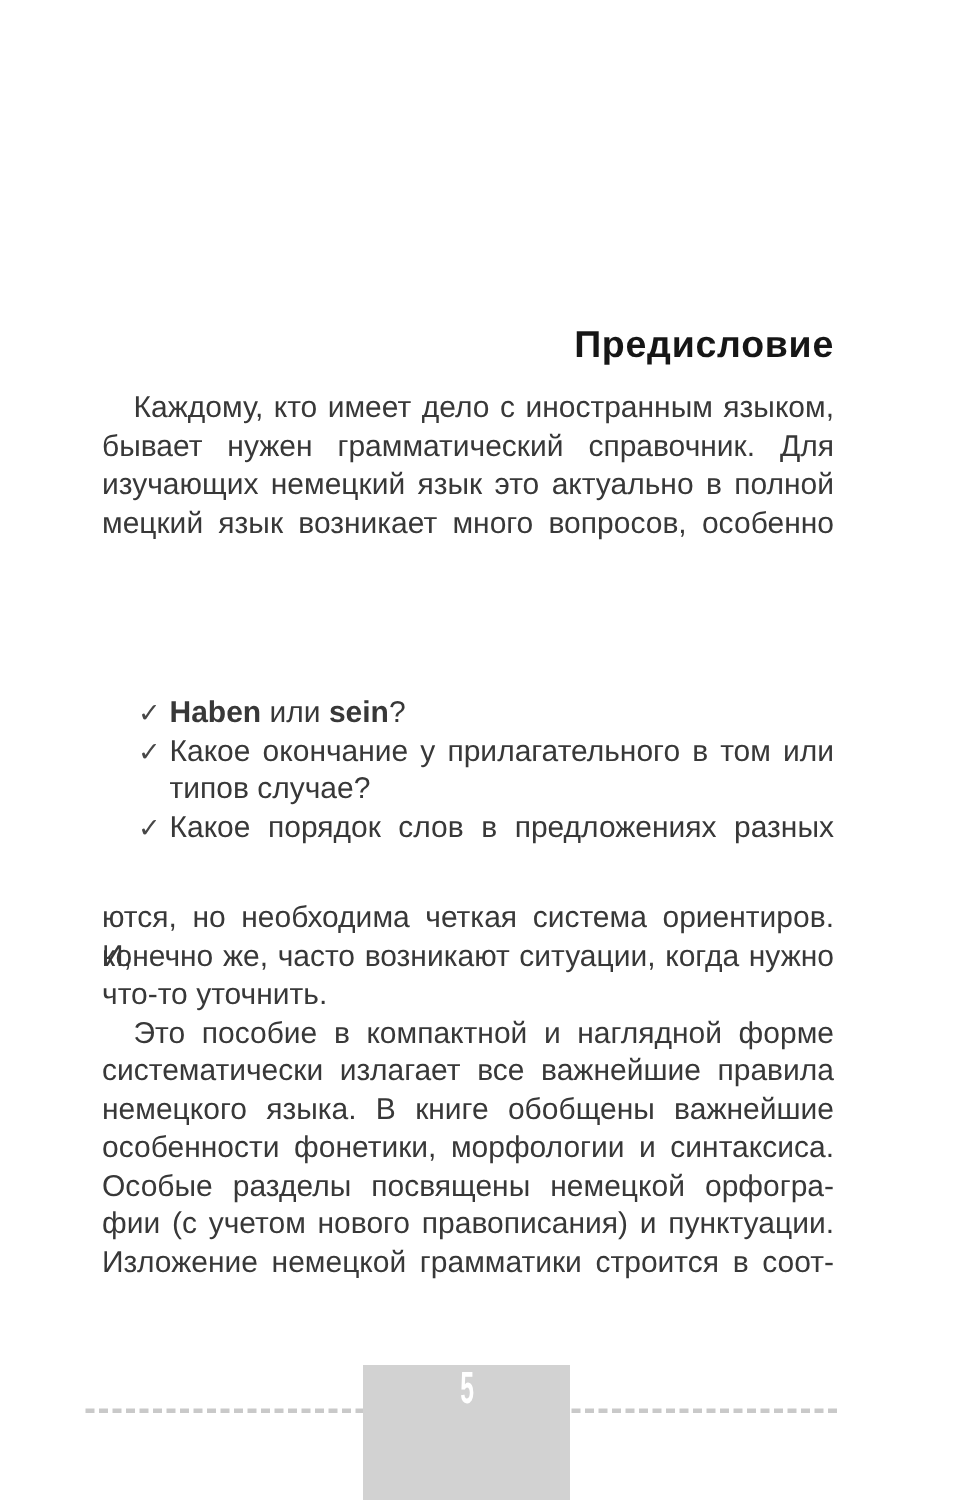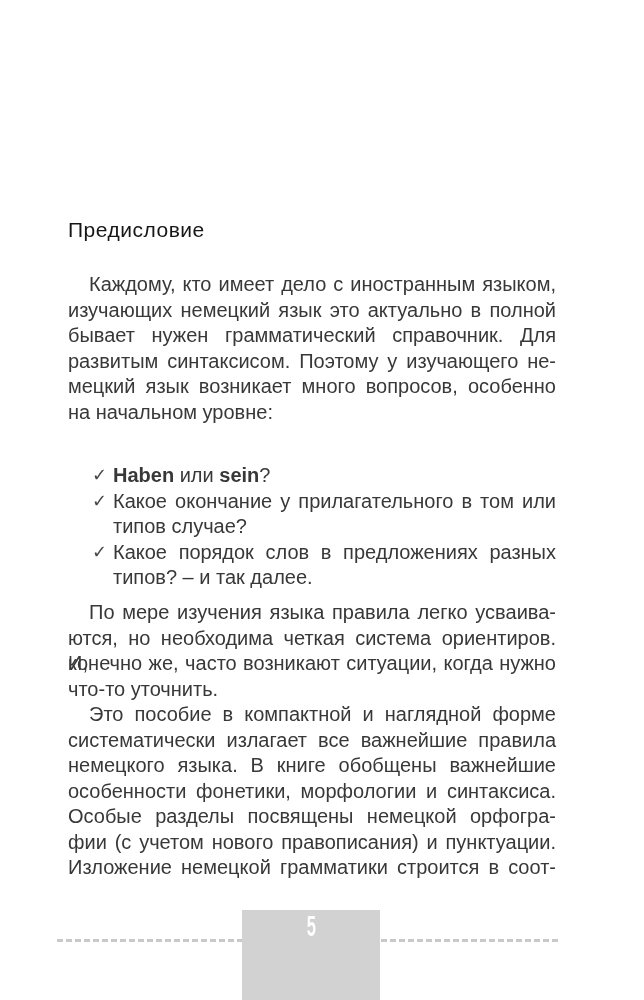--- a/index.html
+++ b/index.html
@@ -12,44 +12,44 @@
     overflow: hidden;
     font-family: "Liberation Sans", sans-serif;
     color: #383838;
   }
   .title {
     position: absolute;
     left: 68px;
     top: 210px;
     width: 488px;
     margin: 0;
-    text-align: left;
-    font-size: 21px;
+    text-align: right;
+    font-size: 25px;
     line-height: 40px;
-    font-weight: 400;
+    font-weight: 700;
     color: #161616;
     letter-spacing: 0.5px;
   }
   .textblock {
     position: absolute;
     left: 68px;
     width: 488px;
     font-size: 20px;
   }
   .line {
     height: 25.5px;
     line-height: 25.5px;
     white-space: pre-wrap;
   }
   .j {
     text-align: justify;
     text-align-last: justify;
   }
   .indent { padding-left: 21px; }
-  #para1 { top: 272px; }
+  #para1 { top: 260px; }
   #checklist { top: 463px; }
   #para23 { top: 600px; }
   .check-item { position: relative; padding-left: 45px; }
   .check {
     position: absolute;
     left: 24px;
     top: 0;
     width: 20px;
     height: 25.5px;
     line-height: 25.5px;
@@ -89,46 +89,42 @@
 </style>
 </head>
 <body>
 
 <div class="page">
 
   <h1 class="title">Предисловие</h1>
 
   <div class="textblock" id="para1">
     <div class="line j indent">Каждому, кто имеет дело с иностранным языком,</div>
+    <div class="line j">бывает нужен грамматический справочник. Для</div>
     <div class="line j">изучающих немецкий язык это актуально в полной</div>
-    <div class="line j">бывает нужен грамматический справочник. Для</div>
-    <div class="line j">развитым синтаксисом. Поэтому у изучающего не-</div>
     <div class="line j">мецкий язык возникает много вопросов, особенно</div>
-    <div class="line">на начальном уровне:</div>
   </div>
 
   <div class="textblock" id="checklist">
     <div class="check-item">
       <span class="check">✓</span>
       <div class="line"><span class="bold">Haben</span><span> или </span><span class="bold">sein</span><span>?</span></div>
     </div>
     <div class="check-item">
       <span class="check">✓</span>
       <div class="line j">Какое окончание у прилагательного в том или</div>
       <div class="line">типов случае?</div>
     </div>
     <div class="check-item">
       <span class="check">✓</span>
       <div class="line j">Какое порядок слов в предложениях разных</div>
-      <div class="line">типов? – и так далее.</div>
     </div>
   </div>
 
   <div class="textblock" id="para23">
-    <div class="line j indent">По мере изучения языка правила легко усваива-</div>
     <div class="line j">ются, но необходима четкая система ориентиров. И,</div>
     <div class="line j">конечно же, часто возникают ситуации, когда нужно</div>
     <div class="line">что-то уточнить.</div>
     <div class="line j indent">Это пособие в компактной и наглядной форме</div>
     <div class="line j">систематически излагает все важнейшие правила</div>
     <div class="line j">немецкого языка. В книге обобщены важнейшие</div>
     <div class="line j">особенности фонетики, морфологии и синтаксиса.</div>
     <div class="line j">Особые разделы посвящены немецкой орфогра-</div>
     <div class="line j">фии (с учетом нового правописания) и пунктуации.</div>
     <div class="line j">Изложение немецкой грамматики строится в соот-</div>

